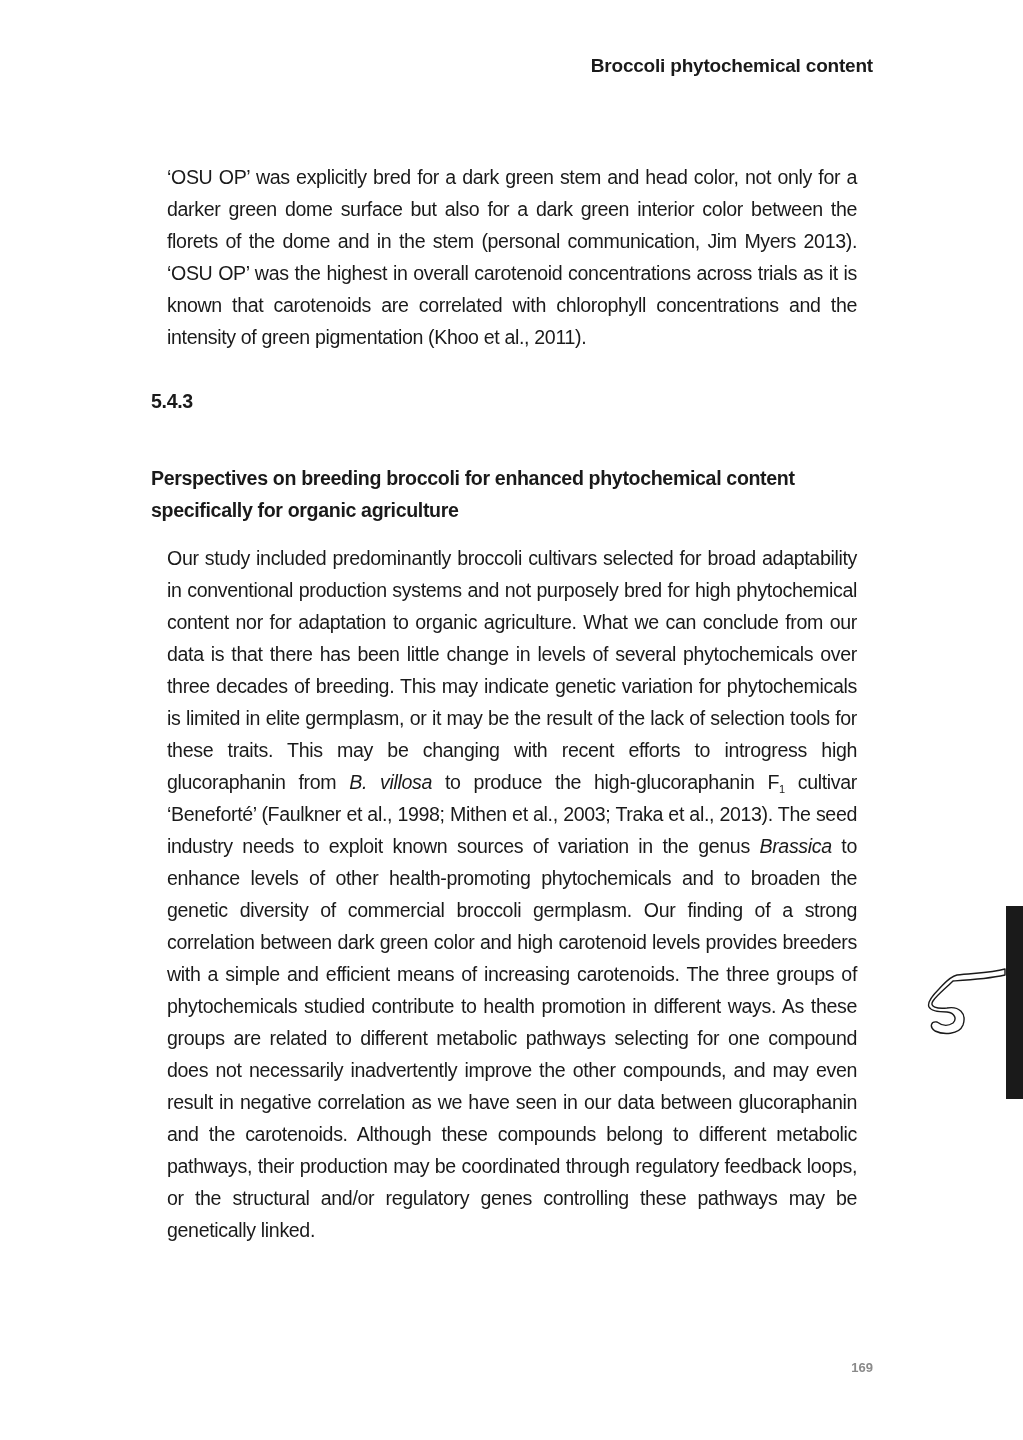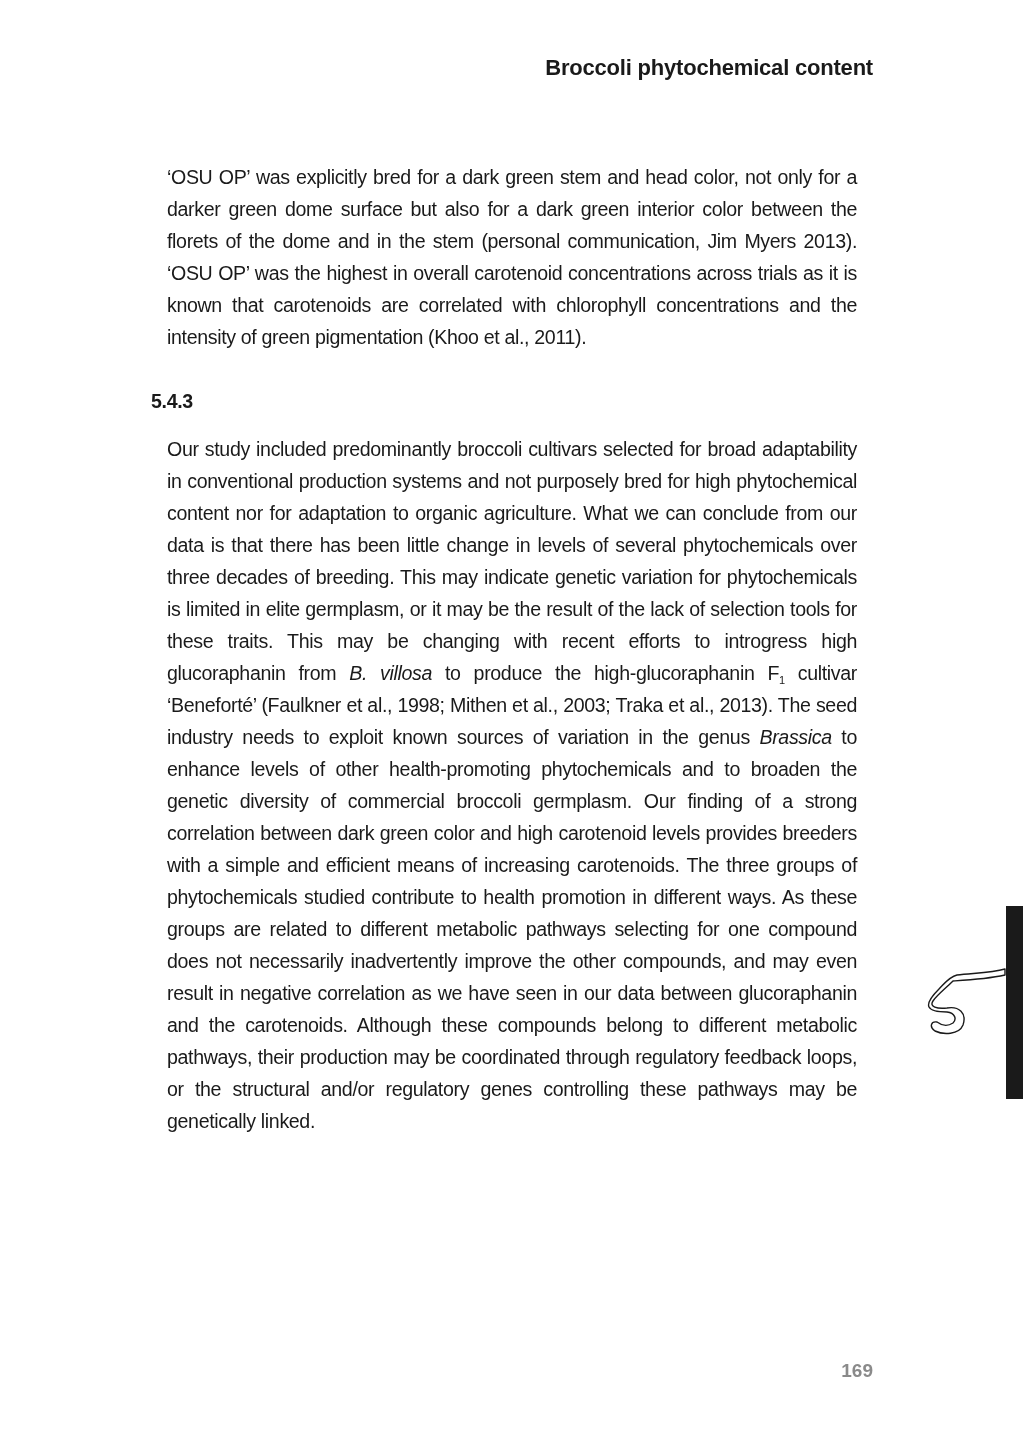--- a/index.html
+++ b/index.html
@@ -12,21 +12,21 @@
       height: 1440px;
       position: relative;
       overflow: hidden;
       font-family: "Liberation Sans", "DejaVu Sans", sans-serif;
       color: #1a1a1a;
     }
     .running-header {
       position: absolute;
       top: 55px;
       right: 150px;
-      font-size: 22px;
+      font-size: 19px;
       font-weight: bold;
       color: #1a1a1a;
       letter-spacing: -0.2px;
     }
     .content {
       position: absolute;
       left: 151px;
       top: 145px;
       width: 722px;
       font-size: 19.6px;
@@ -39,38 +39,39 @@
       text-align-last: left;
     }
     .para.gap-after {
       margin-bottom: 32px;
     }
     .heading {
       display: flex;
       font-weight: bold;
       margin: 0;
       line-height: 32px;
+      flex-direction: column;
     }
     .heading-num {
       width: 77px;
       flex: 0 0 77px;
     }
     .heading-title {
       flex: 1;
     }
     sub {
       font-size: 11px;
       line-height: 0;
       vertical-align: -4px;
     }
     .page-number {
       position: absolute;
       top: 1360px;
       right: 150px;
-      font-size: 19px;
+      font-size: 13px;
       font-weight: bold;
       color: #8a8a8a;
     }
     .chapter-tab {
       position: absolute;
       right: 0;
       top: 906px;
       width: 17px;
       height: 193px;
       background: #1a1a1a;
@@ -86,20 +87,21 @@
 </head>
 <body>
 
 <div class="running-header">Broccoli phytochemical content</div>
 
 <div class="content">
   <p class="para gap-after">‘OSU OP’ was explicitly bred for a dark green stem and head color, not only for a darker green dome surface but also for a dark green interior color between the florets of the dome and in the stem (personal communication, Jim Myers 2013). ‘OSU OP’ was the highest in overall carotenoid concentrations across trials as it is known that carotenoids are correlated with chlorophyll concentrations and the intensity of green pigmentation (Khoo et al., 2011).</p>
 
   <div class="heading">
     <span class="heading-num">5.4.3</span>
+    <span class="heading-title">Perspectives on breeding broccoli for enhanced phytochemical content specifically for organic agriculture</span>
   </div>
 
   <p class="para gap-after"><span>Our study included predominantly broccoli cultivars selected for broad adaptability in conventional production systems and not purposely bred for high phytochemical content nor for adaptation to organic agriculture. What we can conclude from our data is that there has been little change in levels of several phytochemicals over three decades of breeding. This may indicate genetic variation for phytochemicals is limited in elite germplasm, or it may be the result of the lack of selection tools for these traits. This may be changing with recent efforts to introgress high glucoraphanin from </span><em>B. villosa</em><span> to produce the high-glucoraphanin F</span><sub>1</sub><span> cultivar ‘Beneforté’ (Faulkner et al., 1998; Mithen et al., 2003; Traka et al., 2013). The seed industry needs to exploit known sources of variation in the genus </span><em>Brassica</em><span> to enhance levels of other health-promoting phytochemicals and to broaden the genetic diversity of commercial broccoli germplasm. Our finding of a strong correlation between dark green color and high carotenoid levels provides breeders with a simple and efficient means of increasing carotenoids. The three groups of phytochemicals studied contribute to health promotion in different ways. As these groups are related to different metabolic pathways selecting for one compound does not necessarily inadvertently improve the other compounds, and may even result in negative correlation as we have seen in our data between glucoraphanin and the carotenoids. Although these compounds belong to different metabolic pathways, their production may be coordinated through regulatory feedback loops, or the structural and/or regulatory genes controlling these pathways may be genetically linked.</span></p>
 
 </div>
 
 <div class="chapter-tab"></div>
 <svg class="chapter-glyph" viewBox="0 0 82 72" xmlns="http://www.w3.org/2000/svg">
   <path d="M80 10 C62 14 44 15 28 16 C20 24 12 30 8 36 C4 42 12 44 22 43 C34 41 42 48 38 60 C34 70 18 70 10 66 C4 62 6 56 12 57 C16 60 22 62 28 58 C32 54 30 48 22 47 C14 47 6 46 4 42 C2 38 6 32 14 24 C20 18 24 12 32 10 C48 8 66 8 80 4 Z" fill="#ffffff" stroke="#1a1a1a" stroke-width="1.4" stroke-linejoin="round"></path>
 </svg>

